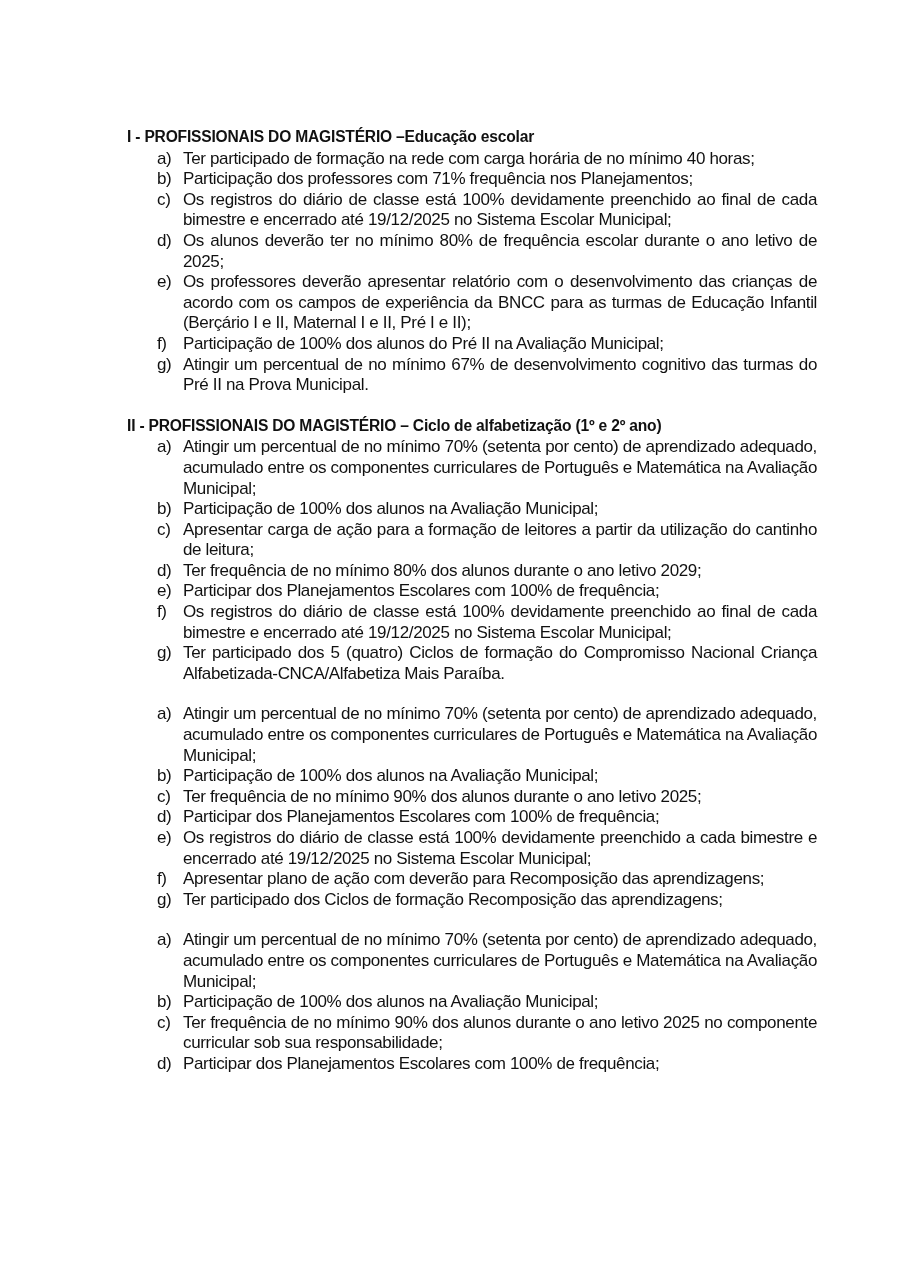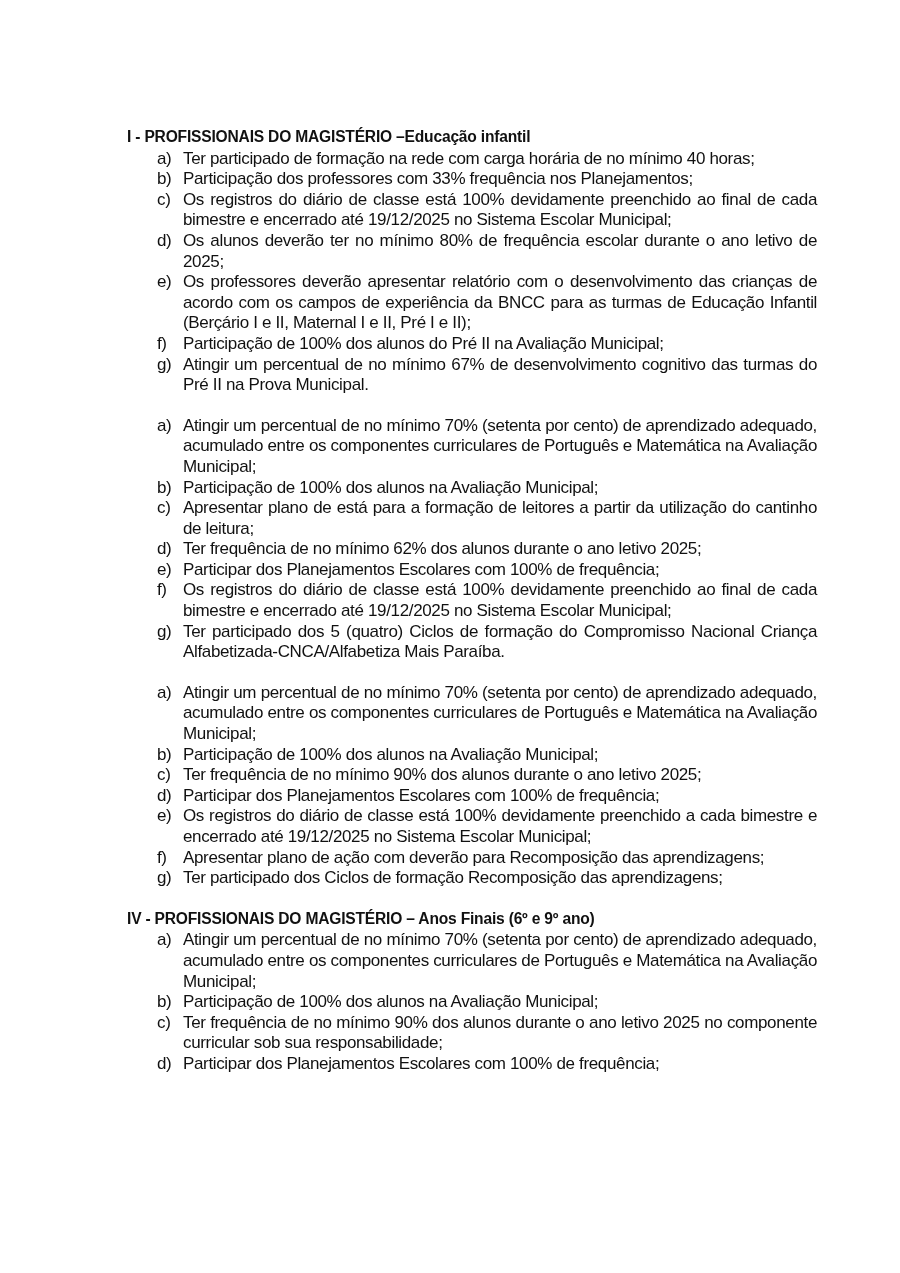--- a/index.html
+++ b/index.html
@@ -18,29 +18,29 @@
     li { position: relative; padding-left: 56px; text-align: justify; letter-spacing: -0.35px; }
     .marker { position: absolute; left: 30px; top: 0; }
     .txt { display: block; }
   </style>
 </head>
 <body>
 
 <div class="page">
 
   <div class="section">
-    <div class="heading">I - PROFISSIONAIS DO MAGISTÉRIO –Educação infantil</div>
+    <div class="heading">I - PROFISSIONAIS DO MAGISTÉRIO –Educação escolar</div>
     <ol>
       <li>
           <span class="marker">a)</span>
           <span class="txt">Ter participado de formação na rede com carga horária de no mínimo 40 horas;</span>
         </li>
       <li>
           <span class="marker">b)</span>
-          <span class="txt">Participação dos professores com 33% frequência nos Planejamentos;</span>
+          <span class="txt">Participação dos professores com 71% frequência nos Planejamentos;</span>
         </li>
       <li>
           <span class="marker">c)</span>
           <span class="txt">Os registros do diário de classe está 100% devidamente preenchido ao final de cada bimestre e encerrado até 19/12/2025 no Sistema Escolar Municipal;</span>
         </li>
       <li>
           <span class="marker">d)</span>
           <span class="txt">Os alunos deverão ter no mínimo 80% de frequência escolar durante o ano letivo de 2025;</span>
         </li>
       <li>
@@ -52,36 +52,37 @@
           <span class="txt">Participação de 100% dos alunos do Pré II na Avaliação Municipal;</span>
         </li>
       <li>
           <span class="marker">g)</span>
           <span class="txt">Atingir um percentual de no mínimo 67% de desenvolvimento cognitivo das turmas do Pré II na Prova Municipal.</span>
         </li>
     </ol>
   </div>
 
   <div class="section">
+    <div class="heading">II - PROFISSIONAIS DO MAGISTÉRIO – Ciclo de alfabetização (1º e 2º ano)</div>
     <ol>
       <li>
           <span class="marker">a)</span>
           <span class="txt">Atingir um percentual de no mínimo 70% (setenta por cento) de aprendizado adequado, acumulado entre os componentes curriculares de Português e Matemática na Avaliação Municipal;</span>
         </li>
       <li>
           <span class="marker">b)</span>
           <span class="txt">Participação de 100% dos alunos na Avaliação Municipal;</span>
         </li>
       <li>
           <span class="marker">c)</span>
-          <span class="txt">Apresentar plano de está para a formação de leitores a partir da utilização do cantinho de leitura;</span>
+          <span class="txt">Apresentar carga de ação para a formação de leitores a partir da utilização do cantinho de leitura;</span>
         </li>
       <li>
           <span class="marker">d)</span>
-          <span class="txt">Ter frequência de no mínimo 62% dos alunos durante o ano letivo 2025;</span>
+          <span class="txt">Ter frequência de no mínimo 80% dos alunos durante o ano letivo 2029;</span>
         </li>
       <li>
           <span class="marker">e)</span>
           <span class="txt">Participar dos Planejamentos Escolares com 100% de frequência;</span>
         </li>
       <li>
           <span class="marker">f)</span>
           <span class="txt">Os registros do diário de classe está 100% devidamente preenchido ao final de cada bimestre e encerrado até 19/12/2025 no Sistema Escolar Municipal;</span>
         </li>
       <li>
@@ -118,21 +119,20 @@
           <span class="txt">Apresentar plano de ação com deverão para Recomposição das aprendizagens;</span>
         </li>
       <li>
           <span class="marker">g)</span>
           <span class="txt">Ter participado dos Ciclos de formação Recomposição das aprendizagens;</span>
         </li>
     </ol>
   </div>
 
   <div class="section">
-    <div class="heading">IV - PROFISSIONAIS DO MAGISTÉRIO – Anos Finais (6º e 9º ano)</div>
     <ol>
       <li>
           <span class="marker">a)</span>
           <span class="txt">Atingir um percentual de no mínimo 70% (setenta por cento) de aprendizado adequado, acumulado entre os componentes curriculares de Português e Matemática na Avaliação Municipal;</span>
         </li>
       <li>
           <span class="marker">b)</span>
           <span class="txt">Participação de 100% dos alunos na Avaliação Municipal;</span>
         </li>
       <li>

